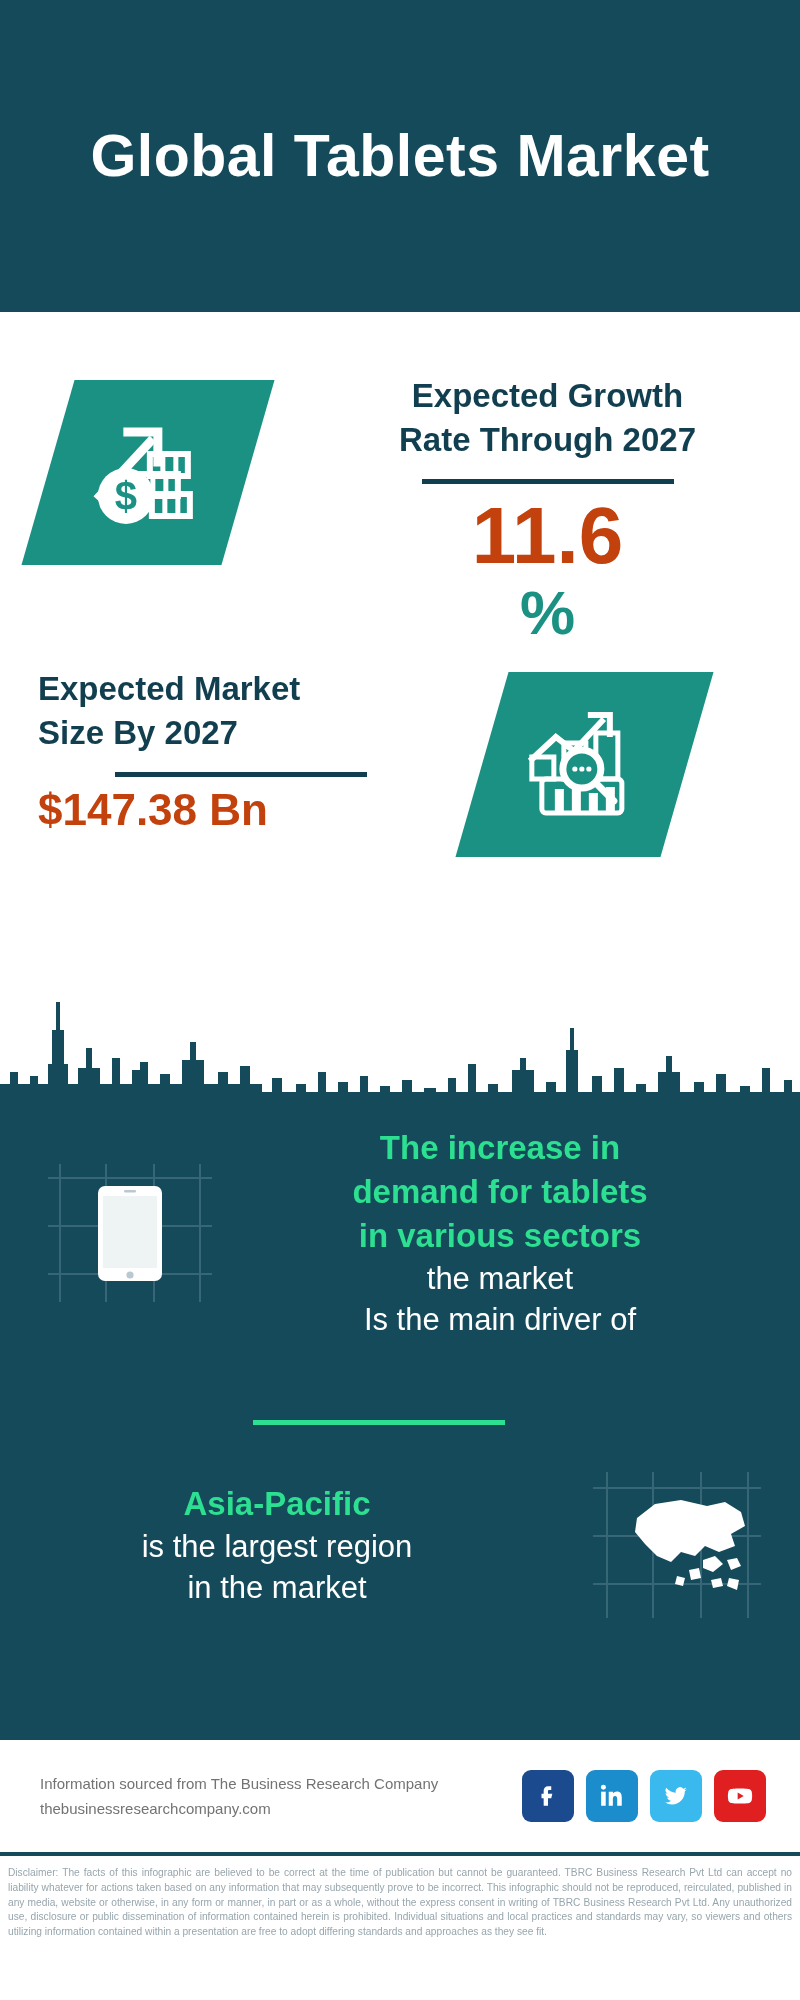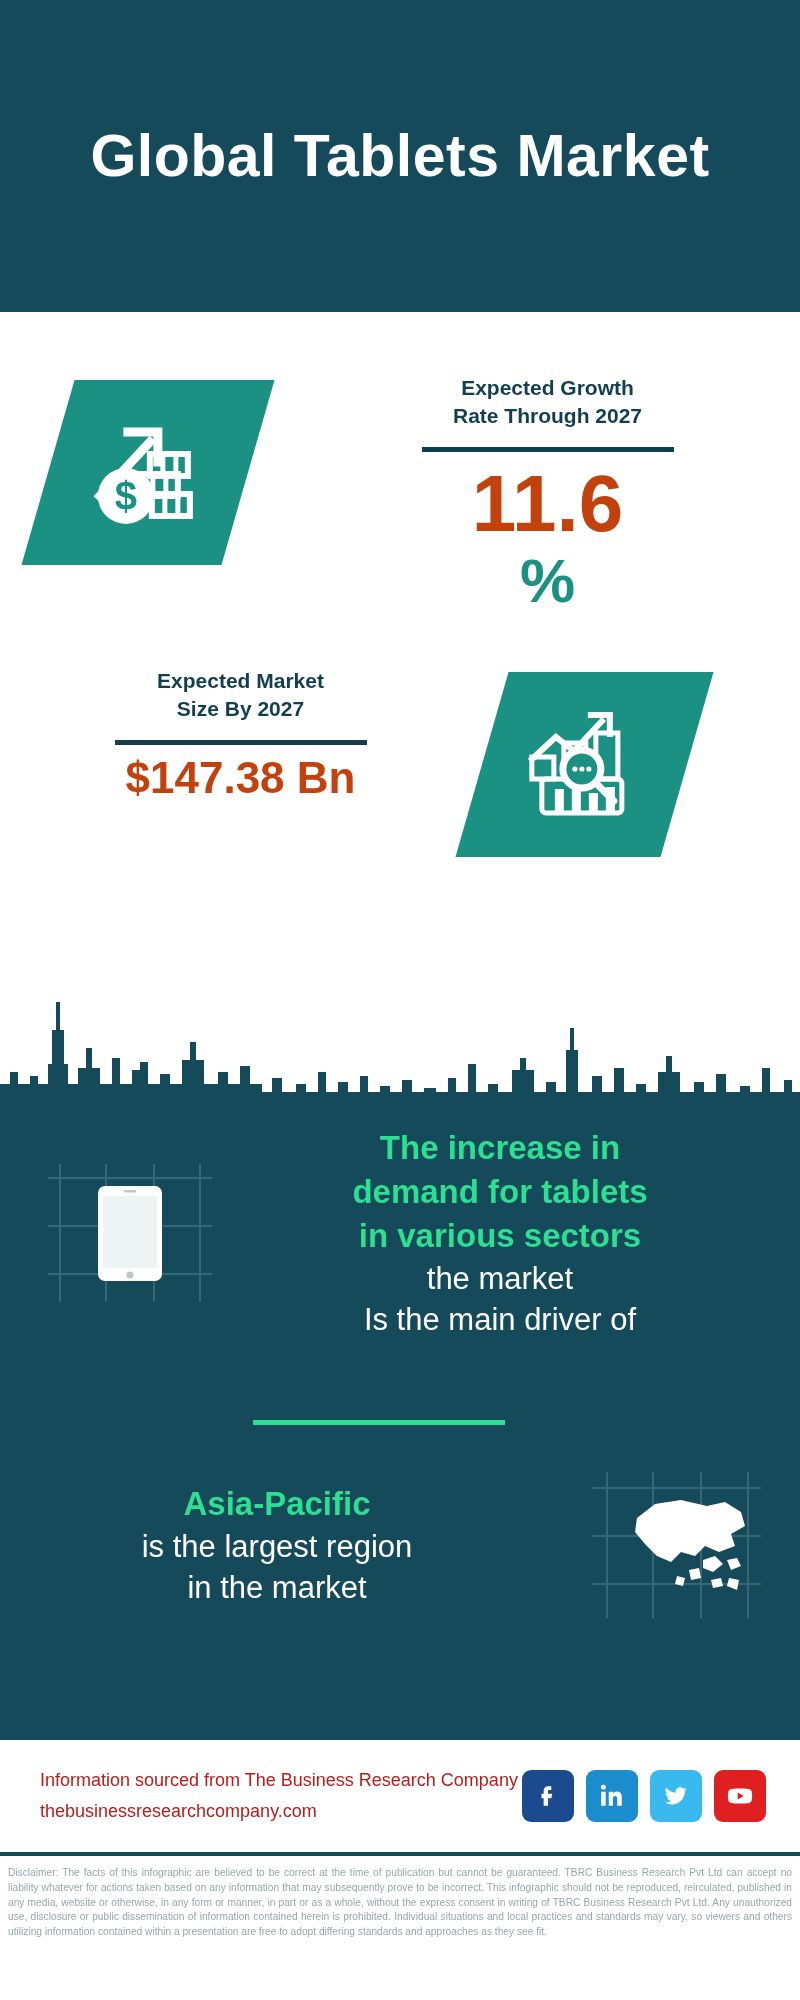--- a/index.html
+++ b/index.html
@@ -73,21 +73,21 @@
   .growth-block {
     position: absolute;
     left: 345px;
     top: 62px;
     width: 405px;
     text-align: center;
   }
   .growth-block .label,
   .size-block .label {
     color: #123f50;
-    font-size: 21px;
+    font-size: 33px;
     font-weight: bold;
     line-height: 1.32;
   }
   .rule {
     width: 252px;
     height: 5px;
     background: #123f50;
     margin: 18px auto 10px auto;
   }
 
@@ -104,21 +104,20 @@
     line-height: 1.0;
     margin-top: 4px;
   }
 
   
   .size-block {
     position: absolute;
     left: 38px;
     top: 355px;
     width: 405px;
-    text-align: center;
   }
   .size-block .bignum { font-size: 44px; }
 
   
   .skyline-wrap {
     position: relative;
     height: 150px;
     background: #ffffff;
     overflow: hidden;
   }
@@ -197,22 +196,22 @@
   .footer {
     background: #ffffff;
     height: 112px;
     display: flex;
     align-items: center;
     padding: 0 34px 0 40px;
     box-sizing: border-box;
   }
   .source {
     flex: 1;
-    color: #b91c1c;
-    font-size: 18px;
+    color: #737373;
+    font-size: 15px;
     line-height: 1.7;
   }
   .socials { display: flex; gap: 12px; }
   .social {
     width: 52px;
     height: 52px;
     border-radius: 9px;
     display: flex;
     align-items: center;
     justify-content: center;

